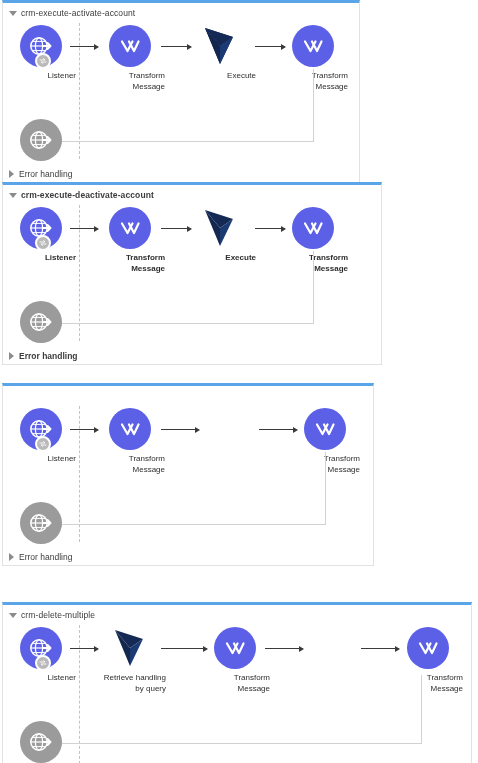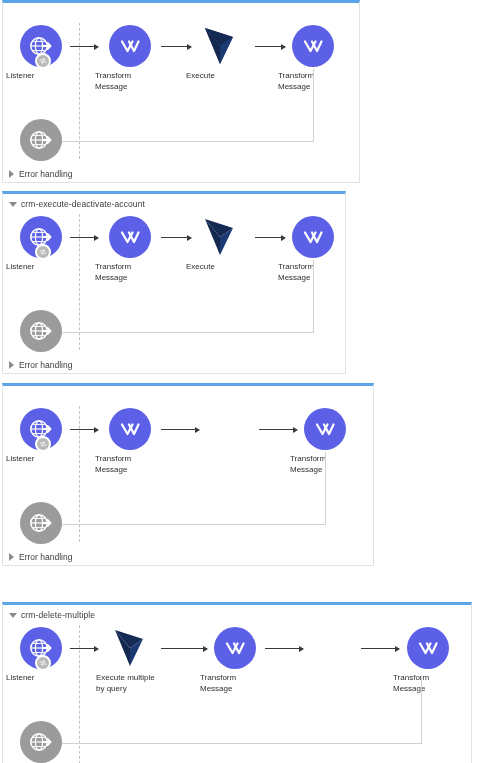--- a/index.html
+++ b/index.html
@@ -81,21 +81,21 @@
     position: absolute;
     border-left: 1px dashed #c3c3c3;
     width: 0;
   }
 
   
   .node {
     position: absolute;
     width: 70px;
     margin-left: -35px;
-    text-align: left;
+    text-align: right;
   }
   .node .disc {
     width: 42px;
     height: 42px;
     border-radius: 50%;
     margin: 0 auto;
     position: relative;
     display: flex;
     align-items: center;
     justify-content: center;
@@ -160,20 +160,24 @@
   }
 
   svg { display: block; }
 </style>
 </head>
 <body>
 
 <div id="canvas">
 
   <div class="flow-panel" style="left:2px; top:0px; width:358px; height:183px;">
+    <div class="panel-header">
+      <span class="tri tri-down"></span>
+      <span class="panel-title">crm-execute-activate-account</span>
+    </div>
 
     <div class="dash-sep" style="left:76px; top:20px; height:136px;"></div>
 
     <div class="node" style="left:38px; top:22px;">
       <div class="disc purple">
         <svg width="26" height="26" viewBox="0 0 26 26">
           <circle cx="11" cy="13" r="8.2" fill="none" stroke="#ffffff" stroke-width="1.5"></circle>
           <ellipse cx="11" cy="13" rx="3.6" ry="8.2" fill="none" stroke="#ffffff" stroke-width="1.2"></ellipse>
           <line x1="2.8" y1="13" x2="19.2" y2="13" stroke="#ffffff" stroke-width="1.2"></line>
           <line x1="4.2" y1="8.4" x2="17.8" y2="8.4" stroke="#ffffff" stroke-width="1"></line>
@@ -246,21 +250,21 @@
         </svg>
       </div>
     </div>
 
     <div class="error-bar" style="top:164px;">
       <span class="tri tri-right"></span>
       <span class="error-label">Error handling</span>
     </div>
   </div>
 
-  <div class="flow-panel" style="left:2px; top:191px; width:344px; height:183px;">
+  <div class="flow-panel" style="left:2px; top:182px; width:380px; height:183px;font-weight:bold;">
     <div class="panel-header">
       <span class="tri tri-down"></span>
       <span class="panel-title">crm-execute-deactivate-account</span>
     </div>
 
     <div class="dash-sep" style="left:76px; top:20px; height:136px;"></div>
 
     <div class="node" style="left:38px; top:22px;">
       <div class="disc purple">
         <svg width="26" height="26" viewBox="0 0 26 26">
@@ -440,21 +444,21 @@
     <div class="conn" style="left:67px; top:43px; width:28px;"></div>
 
     <div class="node" style="left:128px; top:22px;">
       <div class="disc plain">
         <svg width="36" height="40" viewBox="0 0 36 40">
           <path d="M2 2 L17 20 L17 38 L2 2" fill="#14274e"></path>
           <path d="M2 2 L30 11 L17 20 Z" fill="#142a55"></path>
           <path d="M30 11 L17 38 L17 20 Z" fill="#1b3a73"></path>
         </svg>
       </div>
-      <div class="caption">Execute multiple
+      <div class="caption">Retrieve handling
 by query</div>
     </div>
     <div class="conn" style="left:158px; top:43px; width:46px;"></div>
 
     <div class="node" style="left:232px; top:22px;">
       <div class="disc purple">
         <svg width="24" height="24" viewBox="0 0 24 24">
           <path d="M4 7.5 L9.5 17 L14.5 7.5" fill="none" stroke="#ffffff" stroke-width="2.2" stroke-linecap="round" stroke-linejoin="round"></path>
           <path d="M11 7.5 L16 17 L20.5 7.5" fill="none" stroke="#ffffff" stroke-width="2.2" stroke-linecap="round" stroke-linejoin="round"></path>
         </svg>

